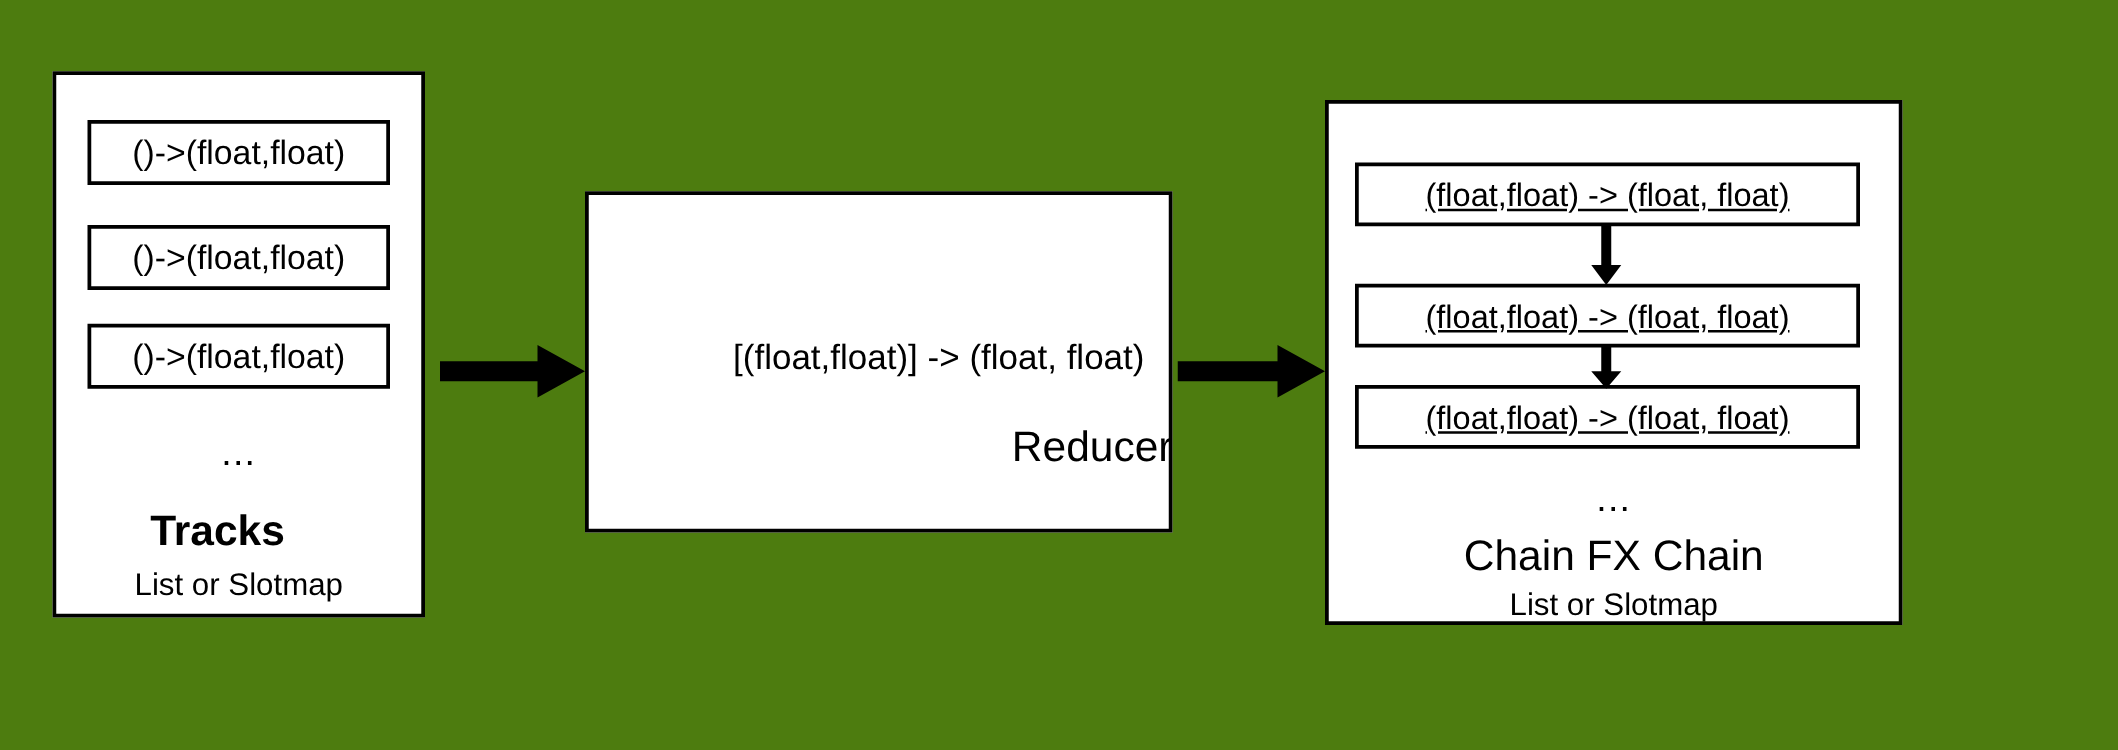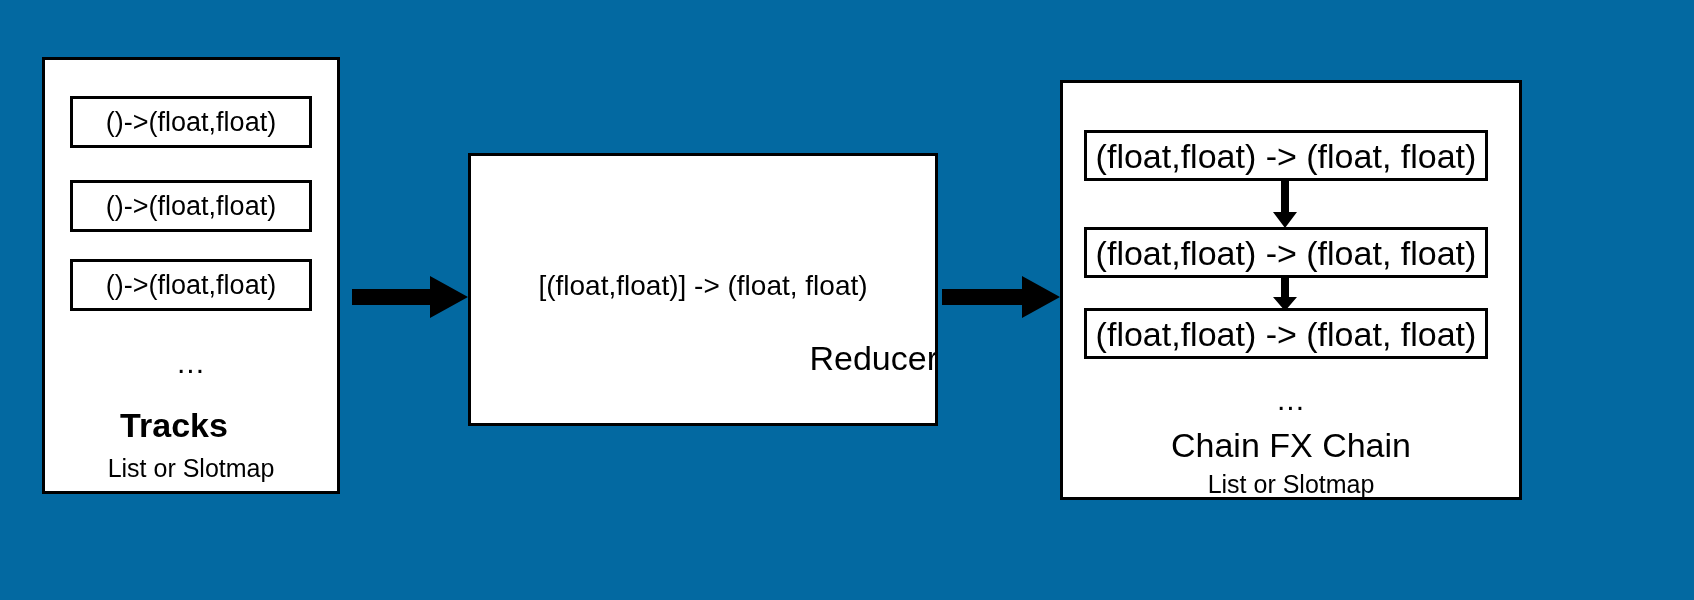--- a/index.html
+++ b/index.html
@@ -8,21 +8,21 @@
     background: #ffffff;
   }
   body {
     font-family: "Liberation Sans", sans-serif;
     color: #000000;
   }
   #canvas {
     position: relative;
     width: 1694px;
     height: 600px;
-    background: #0369a1;
+    background: #4d7c0f;
     overflow: hidden;
   }
 
   
   .container-box {
     position: absolute;
     border: 3px solid #000000;
     background: #ffffff;
     box-sizing: border-box;
   }
@@ -42,21 +42,21 @@
     white-space: nowrap;
   }
   .sig-box span { font-size: 27px; line-height: 1; }
 
   .track-sig { left: 70px; width: 242px; height: 52px; }
   #track-sig-0 { top: 96px; }
   #track-sig-1 { top: 180px; }
   #track-sig-2 { top: 259px; }
 
   .fx-sig { left: 1084px; width: 404px; height: 51px; }
-  .fx-sig span { font-size: 34px; }
+  .fx-sig span { font-size: 26px; text-decoration: underline; }
   #fx-sig-0 { top: 130px; }
   #fx-sig-1 { top: 227px; }
   #fx-sig-2 { top: 308px; }
 
   
   .ellipsis {
     position: absolute;
     font-size: 30px;
     line-height: 1;
     text-align: center;
@@ -87,20 +87,21 @@
 
   .reducer-sig {
     position: absolute;
     left: 468px;
     width: 470px;
     top: 272px;
     font-size: 28px;
     line-height: 1;
     text-align: center;
     white-space: nowrap;
+    padding-left: 48px;
   }
   .reducer-title {
     position: absolute;
     left: 468px;
     width: 470px;
     top: 341px;
     font-size: 34px;
     line-height: 1;
     text-align: right;
     white-space: nowrap;

